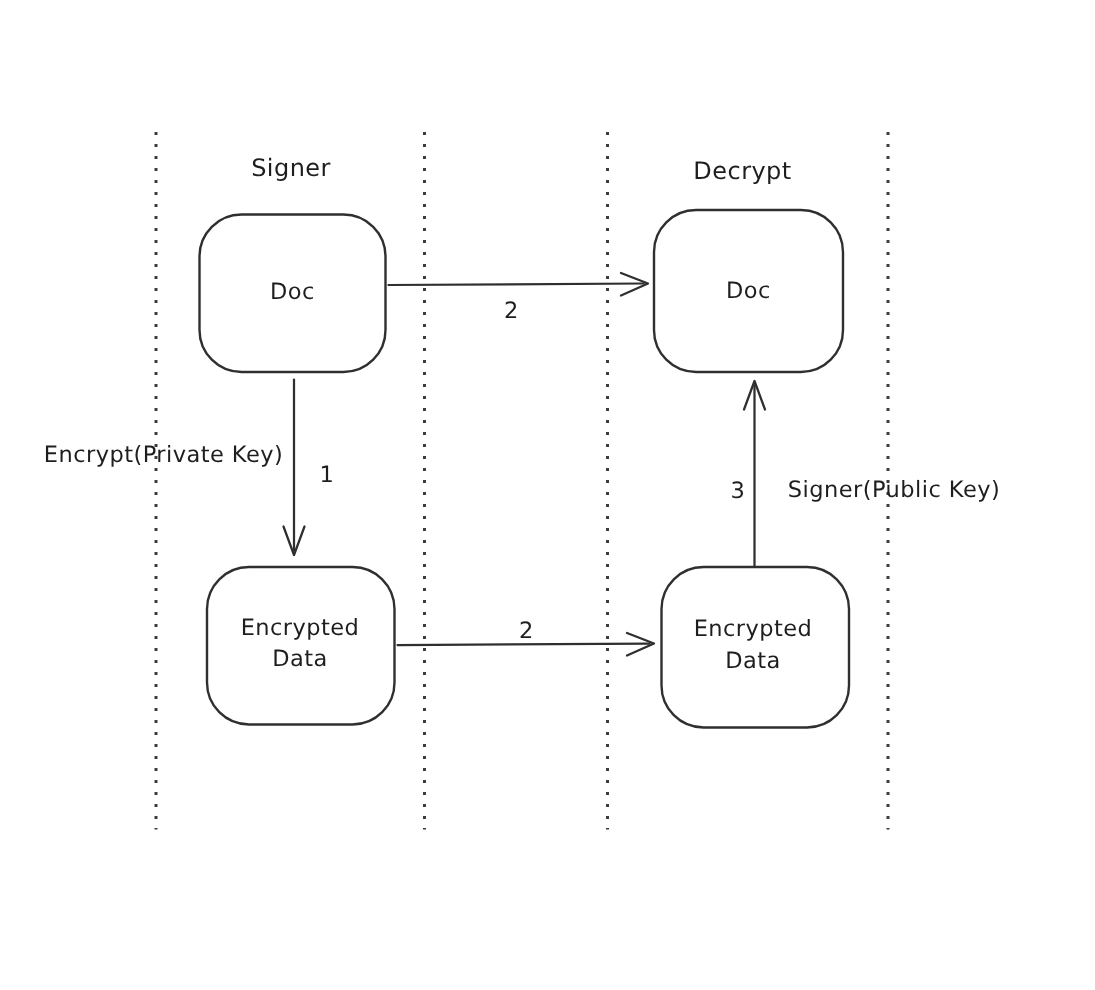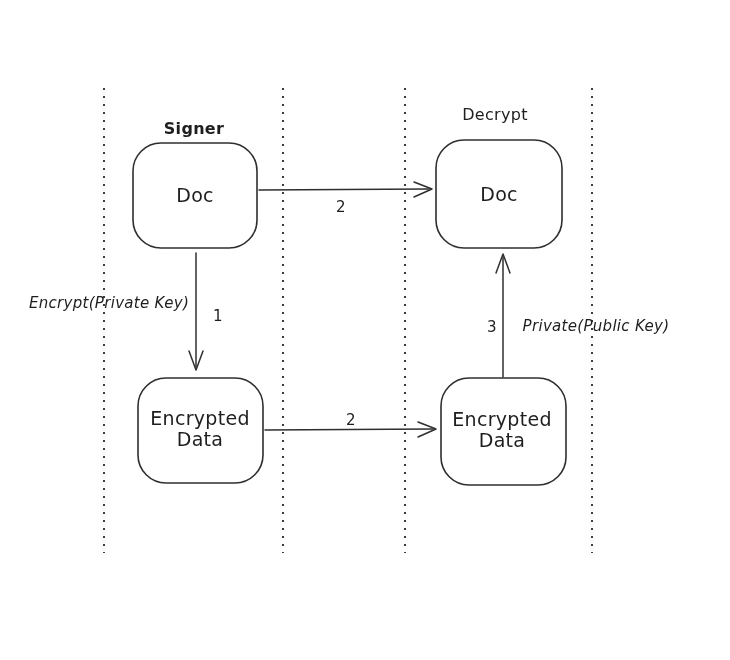--- a/index.html
+++ b/index.html
@@ -16,23 +16,23 @@
   .t {
     position: absolute;
     transform: translate(-50%, -50%);
     white-space: nowrap;
     text-align: center;
     font-size: 15px;
     letter-spacing: 0.3px;
     color: #1e1e1e;
   }
   .lane-label { font-size: 16px; }
-  .node-label { line-height: 21px; font-size: 19px; }
+  .node-label { line-height: 21px; font-size: 15px; }
   .num { font-size: 15px; }
-  .annot { font-size: 15px; font-style: italic; }
+  .annot { font-size: 15px; }
 </style>
 </head>
 <body>
 
 <div class="stage">
 
   <svg width="730" height="660" viewBox="0 0 730 660" fill="none">
 
     <line x1="104" y1="88" x2="104" y2="553" stroke="#3c3c3c" stroke-width="2" stroke-dasharray="2 6"></line>
     <line x1="283" y1="88" x2="283" y2="553" stroke="#3c3c3c" stroke-width="2" stroke-dasharray="2 6"></line>
@@ -50,36 +50,36 @@
     <path d="M196,253 L196,367" stroke="#2f2f2f" stroke-width="1.5" stroke-linecap="round"></path>
     <path d="M189,351 L196,370 L203,351" stroke="#2f2f2f" stroke-width="1.5" stroke-linecap="round" stroke-linejoin="round"></path>
 
     <path d="M265,430 L433,429" stroke="#2f2f2f" stroke-width="1.5" stroke-linecap="round"></path>
     <path d="M418,422 L436,429 L418,437" stroke="#2f2f2f" stroke-width="1.5" stroke-linecap="round" stroke-linejoin="round"></path>
 
     <path d="M503,377 L503,257" stroke="#2f2f2f" stroke-width="1.5" stroke-linecap="round"></path>
     <path d="M496,273 L503,254 L510,273" stroke="#2f2f2f" stroke-width="1.5" stroke-linecap="round" stroke-linejoin="round"></path>
   </svg>
 
-  <div class="t lane-label" style="left:194px; top:128px;font-weight:bold;">Signer</div>
+  <div class="t lane-label" style="left:194px; top:112px;">Signer</div>
   <div class="t lane-label" style="left:495px; top:114px;">Decrypt</div>
 
   <div class="t node-label" style="left:195px; top:195px;">Doc</div>
   <div class="t node-label" style="left:499px; top:194px;">Doc</div>
 
   <div class="t node-label" style="left:200px; top:429px;">
     <div>Encrypted</div>
     <div>Data</div>
   </div>
   <div class="t node-label" style="left:502px; top:430px;">
     <div>Encrypted</div>
     <div>Data</div>
   </div>
 
   <div class="t num" style="left:341px; top:207px;">2</div>
   <div class="t num" style="left:218px; top:316px;">1</div>
   <div class="t num" style="left:351px; top:420px;">2</div>
   <div class="t num" style="left:492px; top:327px;">3</div>
 
   <div class="t annot" style="left:109px; top:303px;">Encrypt(Private Key)</div>
-  <div class="t annot" style="left:596px; top:326px;">Private(Public Key)</div>
+  <div class="t annot" style="left:596px; top:326px;">Signer(Public Key)</div>
 
 </div>
 
 </body></html>

